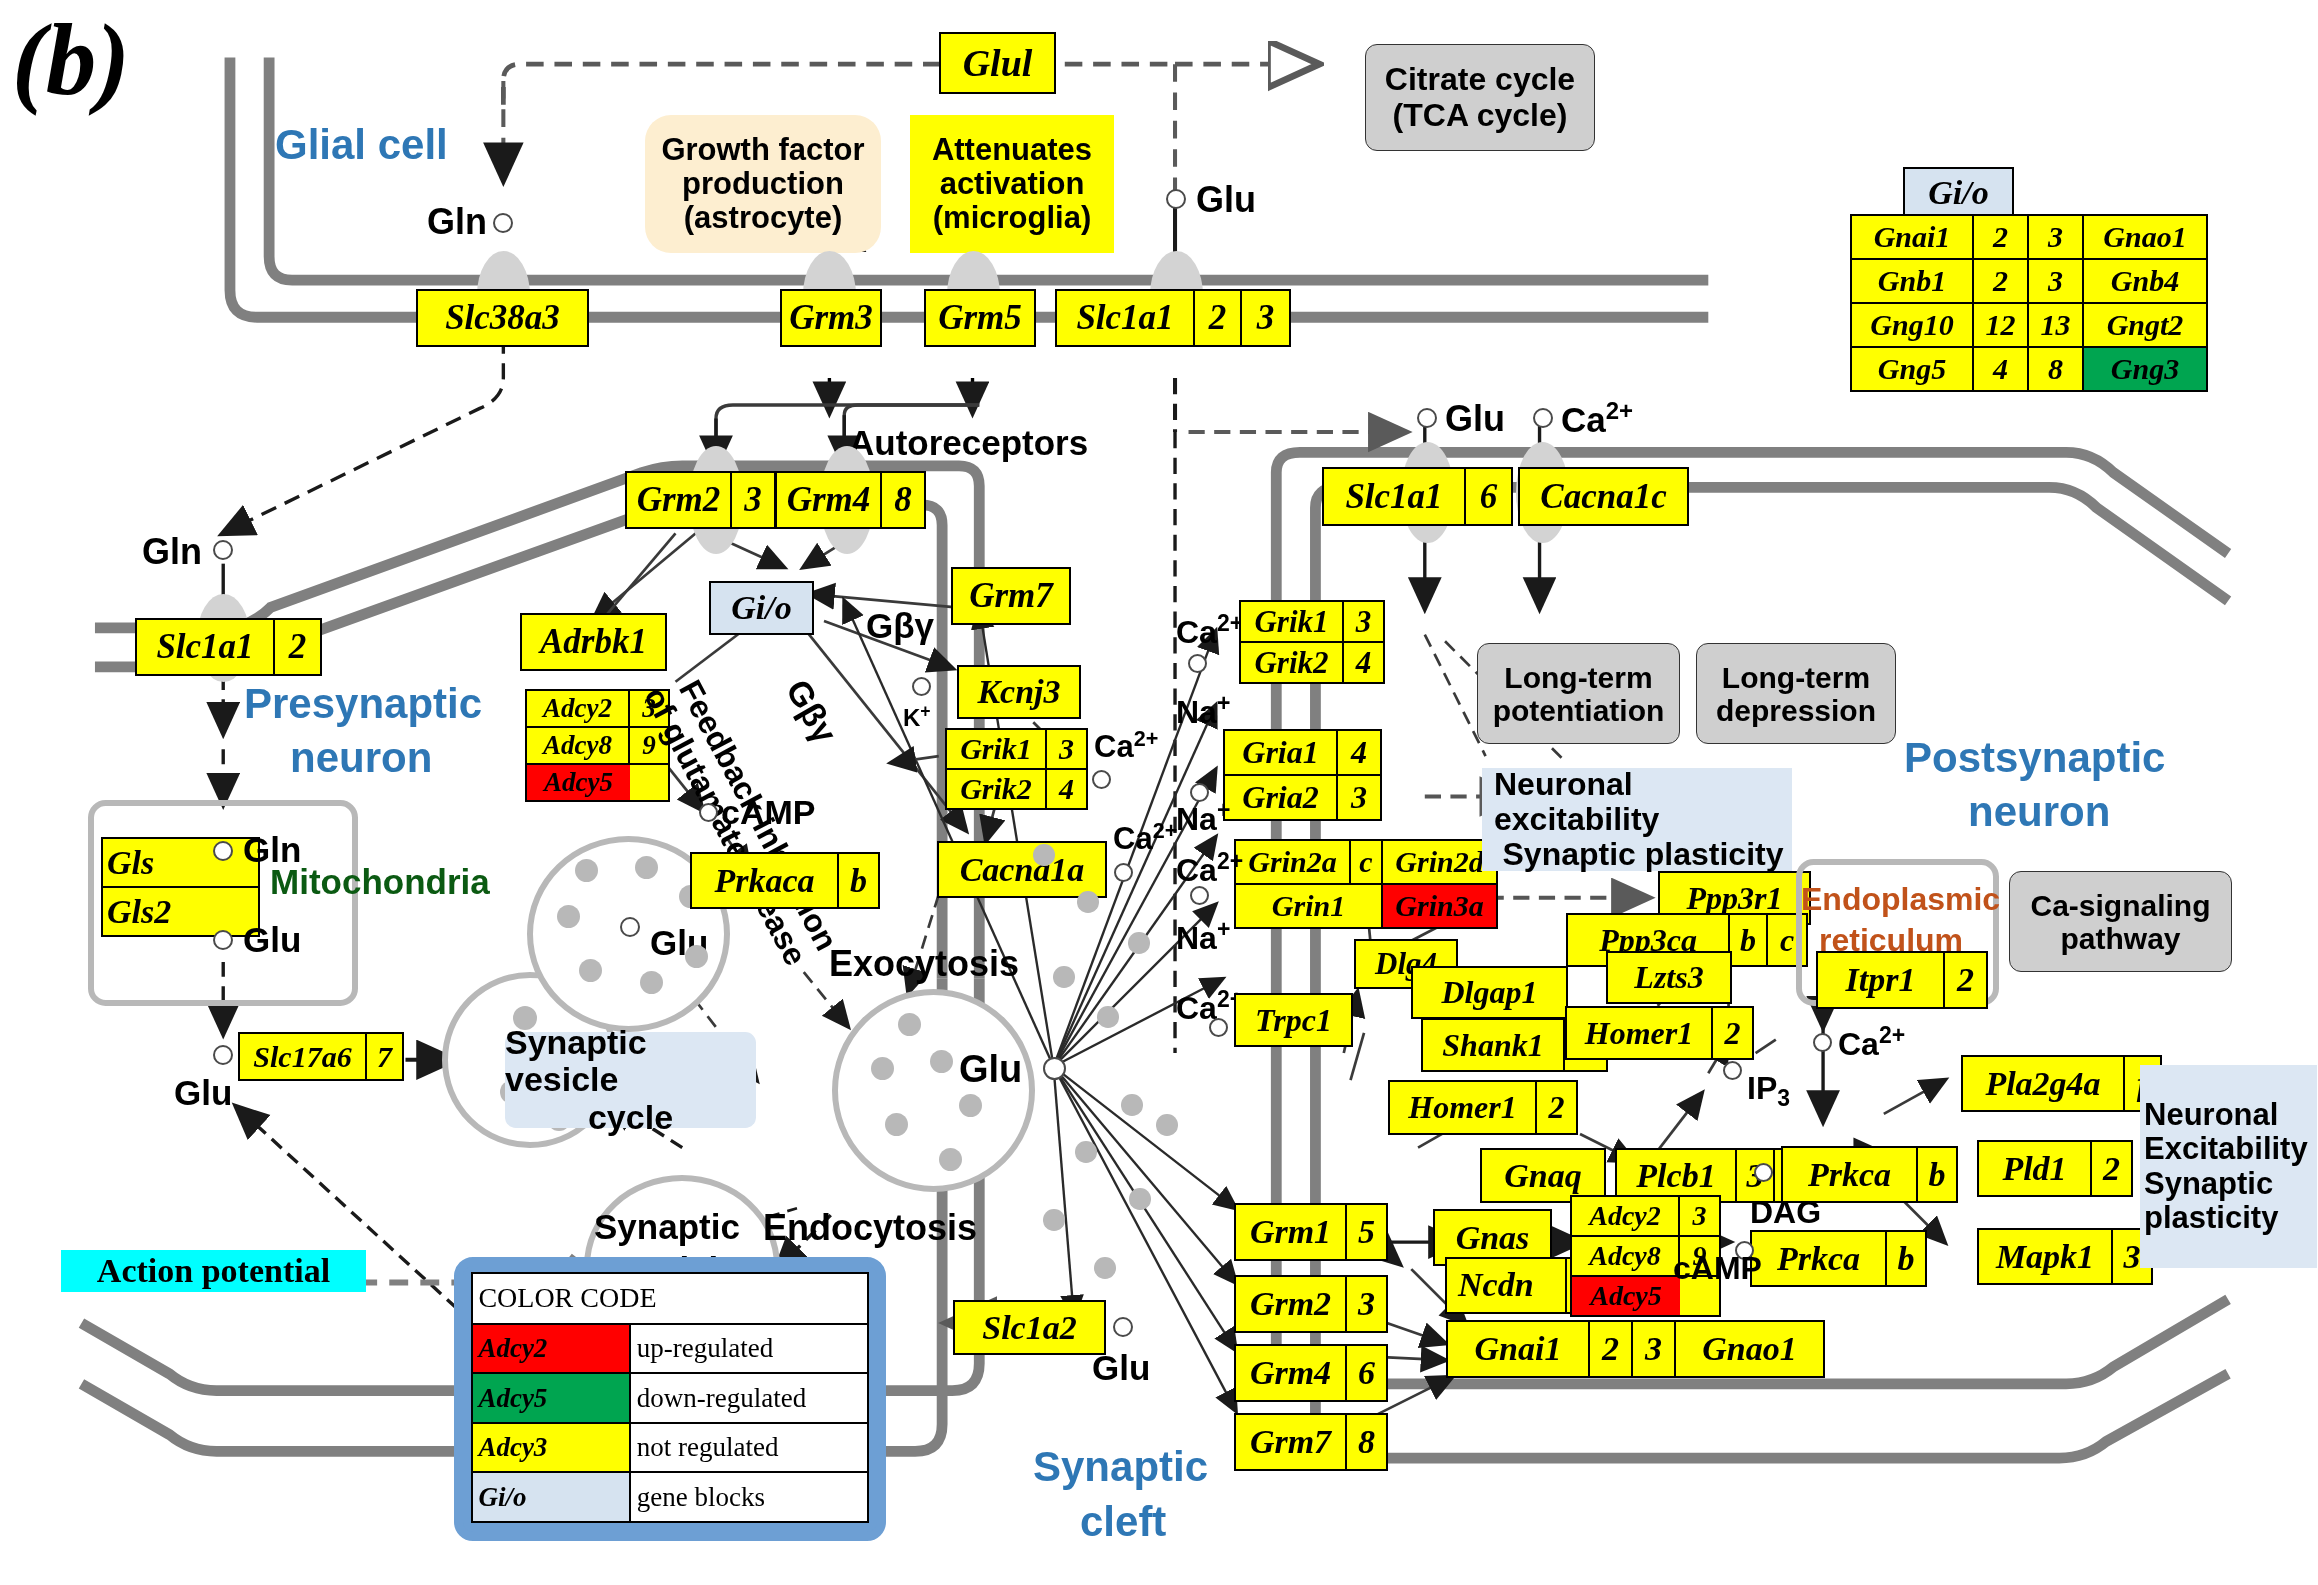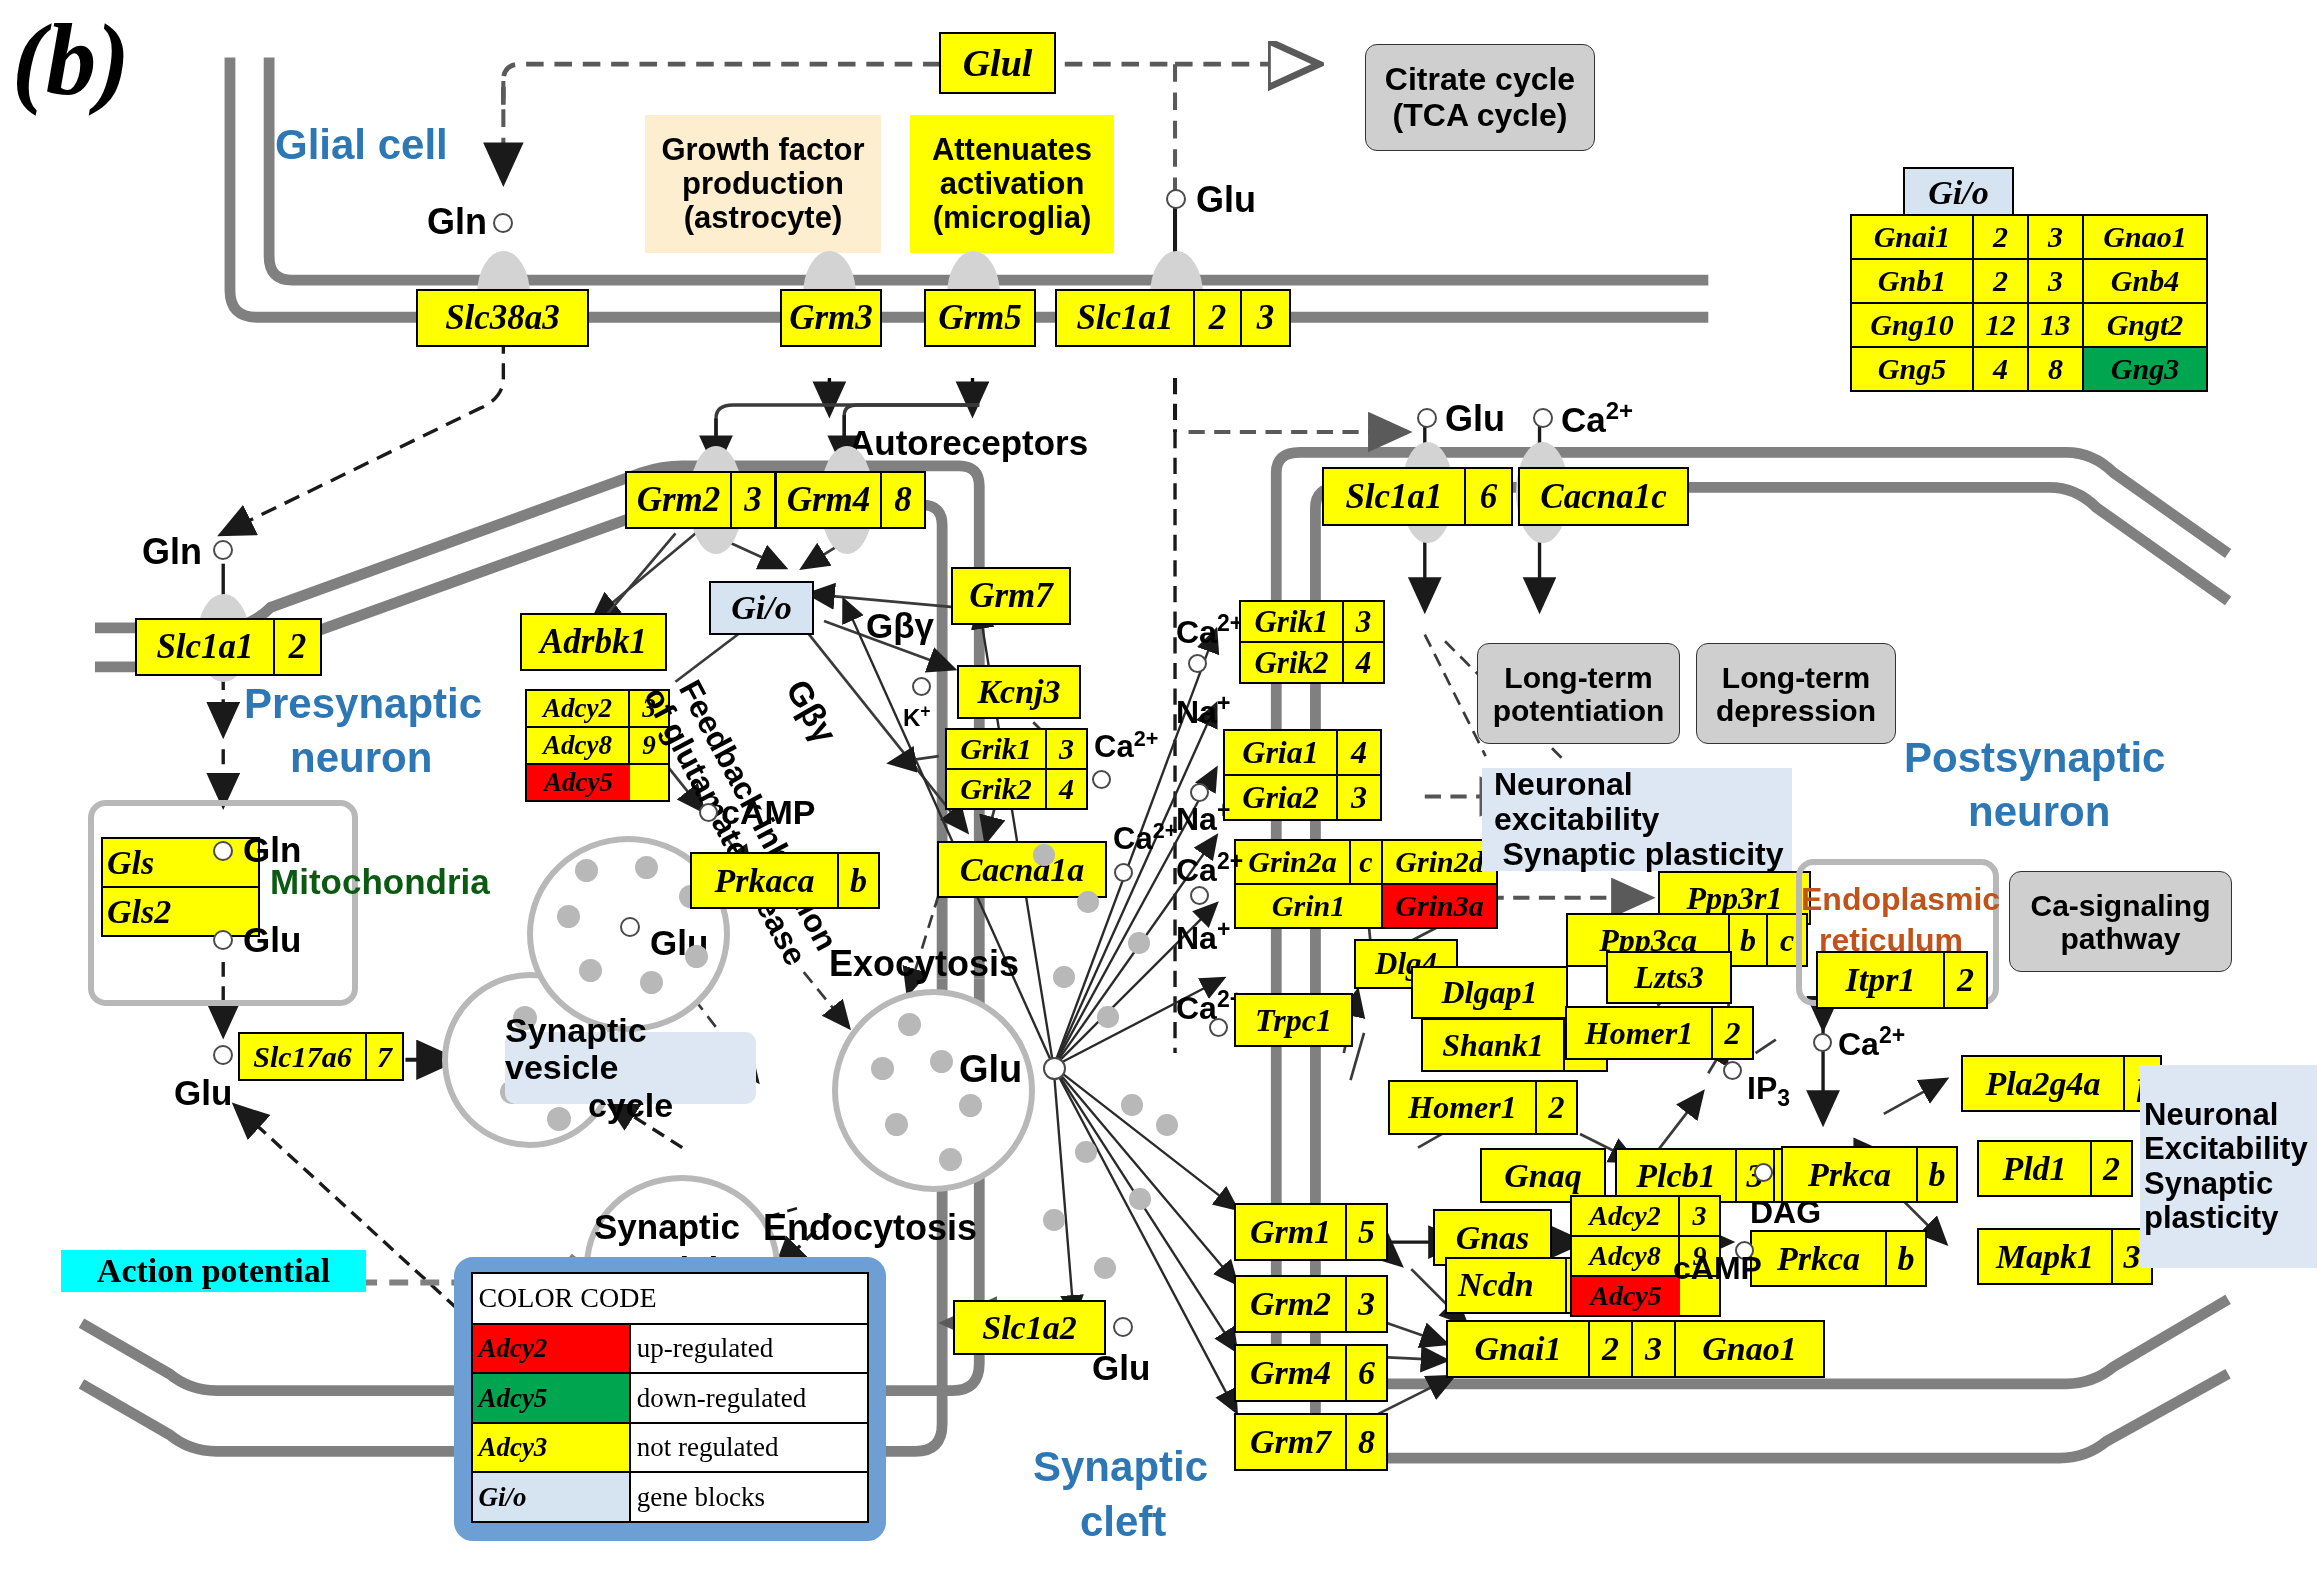--- a/index.html
+++ b/index.html
@@ -223,21 +223,21 @@
 
   <div class="abs gbox" style="left:939px;top:32px;height:62px;">
     <div class="cell" style="width:113px;font-size:38px;">Glul</div>
   </div>
 
   <div class="abs pbox grey" style="left:1365px;top:44px;width:230px;height:107px;font-size:32px;flex-direction:column;">
     <span>Citrate cycle</span>
     <span>(TCA cycle)</span>
   </div>
 
-  <div class="abs pbox cream" style="left:645px;top:115px;width:236px;height:138px;font-size:31px;flex-direction:column;">
+  <div class="abs pbox cream" style="left:645px;top:115px;width:236px;height:138px;font-size:31px;flex-direction:column;border-radius:26px;">
     <span>Growth factor</span>
     <span>production</span>
     <span>(astrocyte)</span>
   </div>
   <div class="abs pbox yel" style="left:910px;top:115px;width:204px;height:138px;font-size:31px;flex-direction:column;">
     <span>Attenuates</span>
     <span>activation</span>
     <span>(microglia)</span>
   </div>
 
@@ -437,21 +437,21 @@
   <div class="abs lbl" style="left:829px;top:945px;font-size:36px;">Exocytosis</div>
   <div class="abs lbl" style="left:763px;top:1209px;font-size:36px;">Endocytosis</div>
 
   <div class="abs gbox" style="left:690px;top:852px;height:57px;">
     <div class="cell" style="width:147px;font-size:34px;">Prkaca</div>
     <div class="cell" style="width:39px;font-size:34px;">b</div>
   </div>
   <div class="node" style="left:699px;top:803px;width:19px;height:19px;"></div>
   <div class="abs lbl" style="left:721px;top:795px;font-size:34px;">cAMP</div>
 
-  <div class="abs pbox lblue" style="left:505px;top:1032px;width:251px;height:72px;font-size:34px;flex-direction:column;border-radius:10.8px;">
+  <div class="abs pbox lblue" style="left:505px;top:1032px;width:251px;height:96px;font-size:34px;flex-direction:column;border-radius:10.8px;">
     <span>Synaptic vesicle</span>
     <span>cycle</span>
   </div>
 
   <div class="node" style="left:1043px;top:1057px;width:23px;height:23px;"></div>
   <div class="abs lbl" style="left:959px;top:1050px;font-size:38px;">Glu</div>
   <div class="dot" style="left:1053px;top:966px;width:21.6px;height:21.6px;"></div>
   <div class="dot" style="left:1097px;top:1006px;width:21.6px;height:21.6px;"></div>
   <div class="dot" style="left:1077px;top:891px;width:21.6px;height:21.6px;"></div>
   <div class="dot" style="left:1128px;top:932px;width:21.6px;height:21.6px;"></div>

